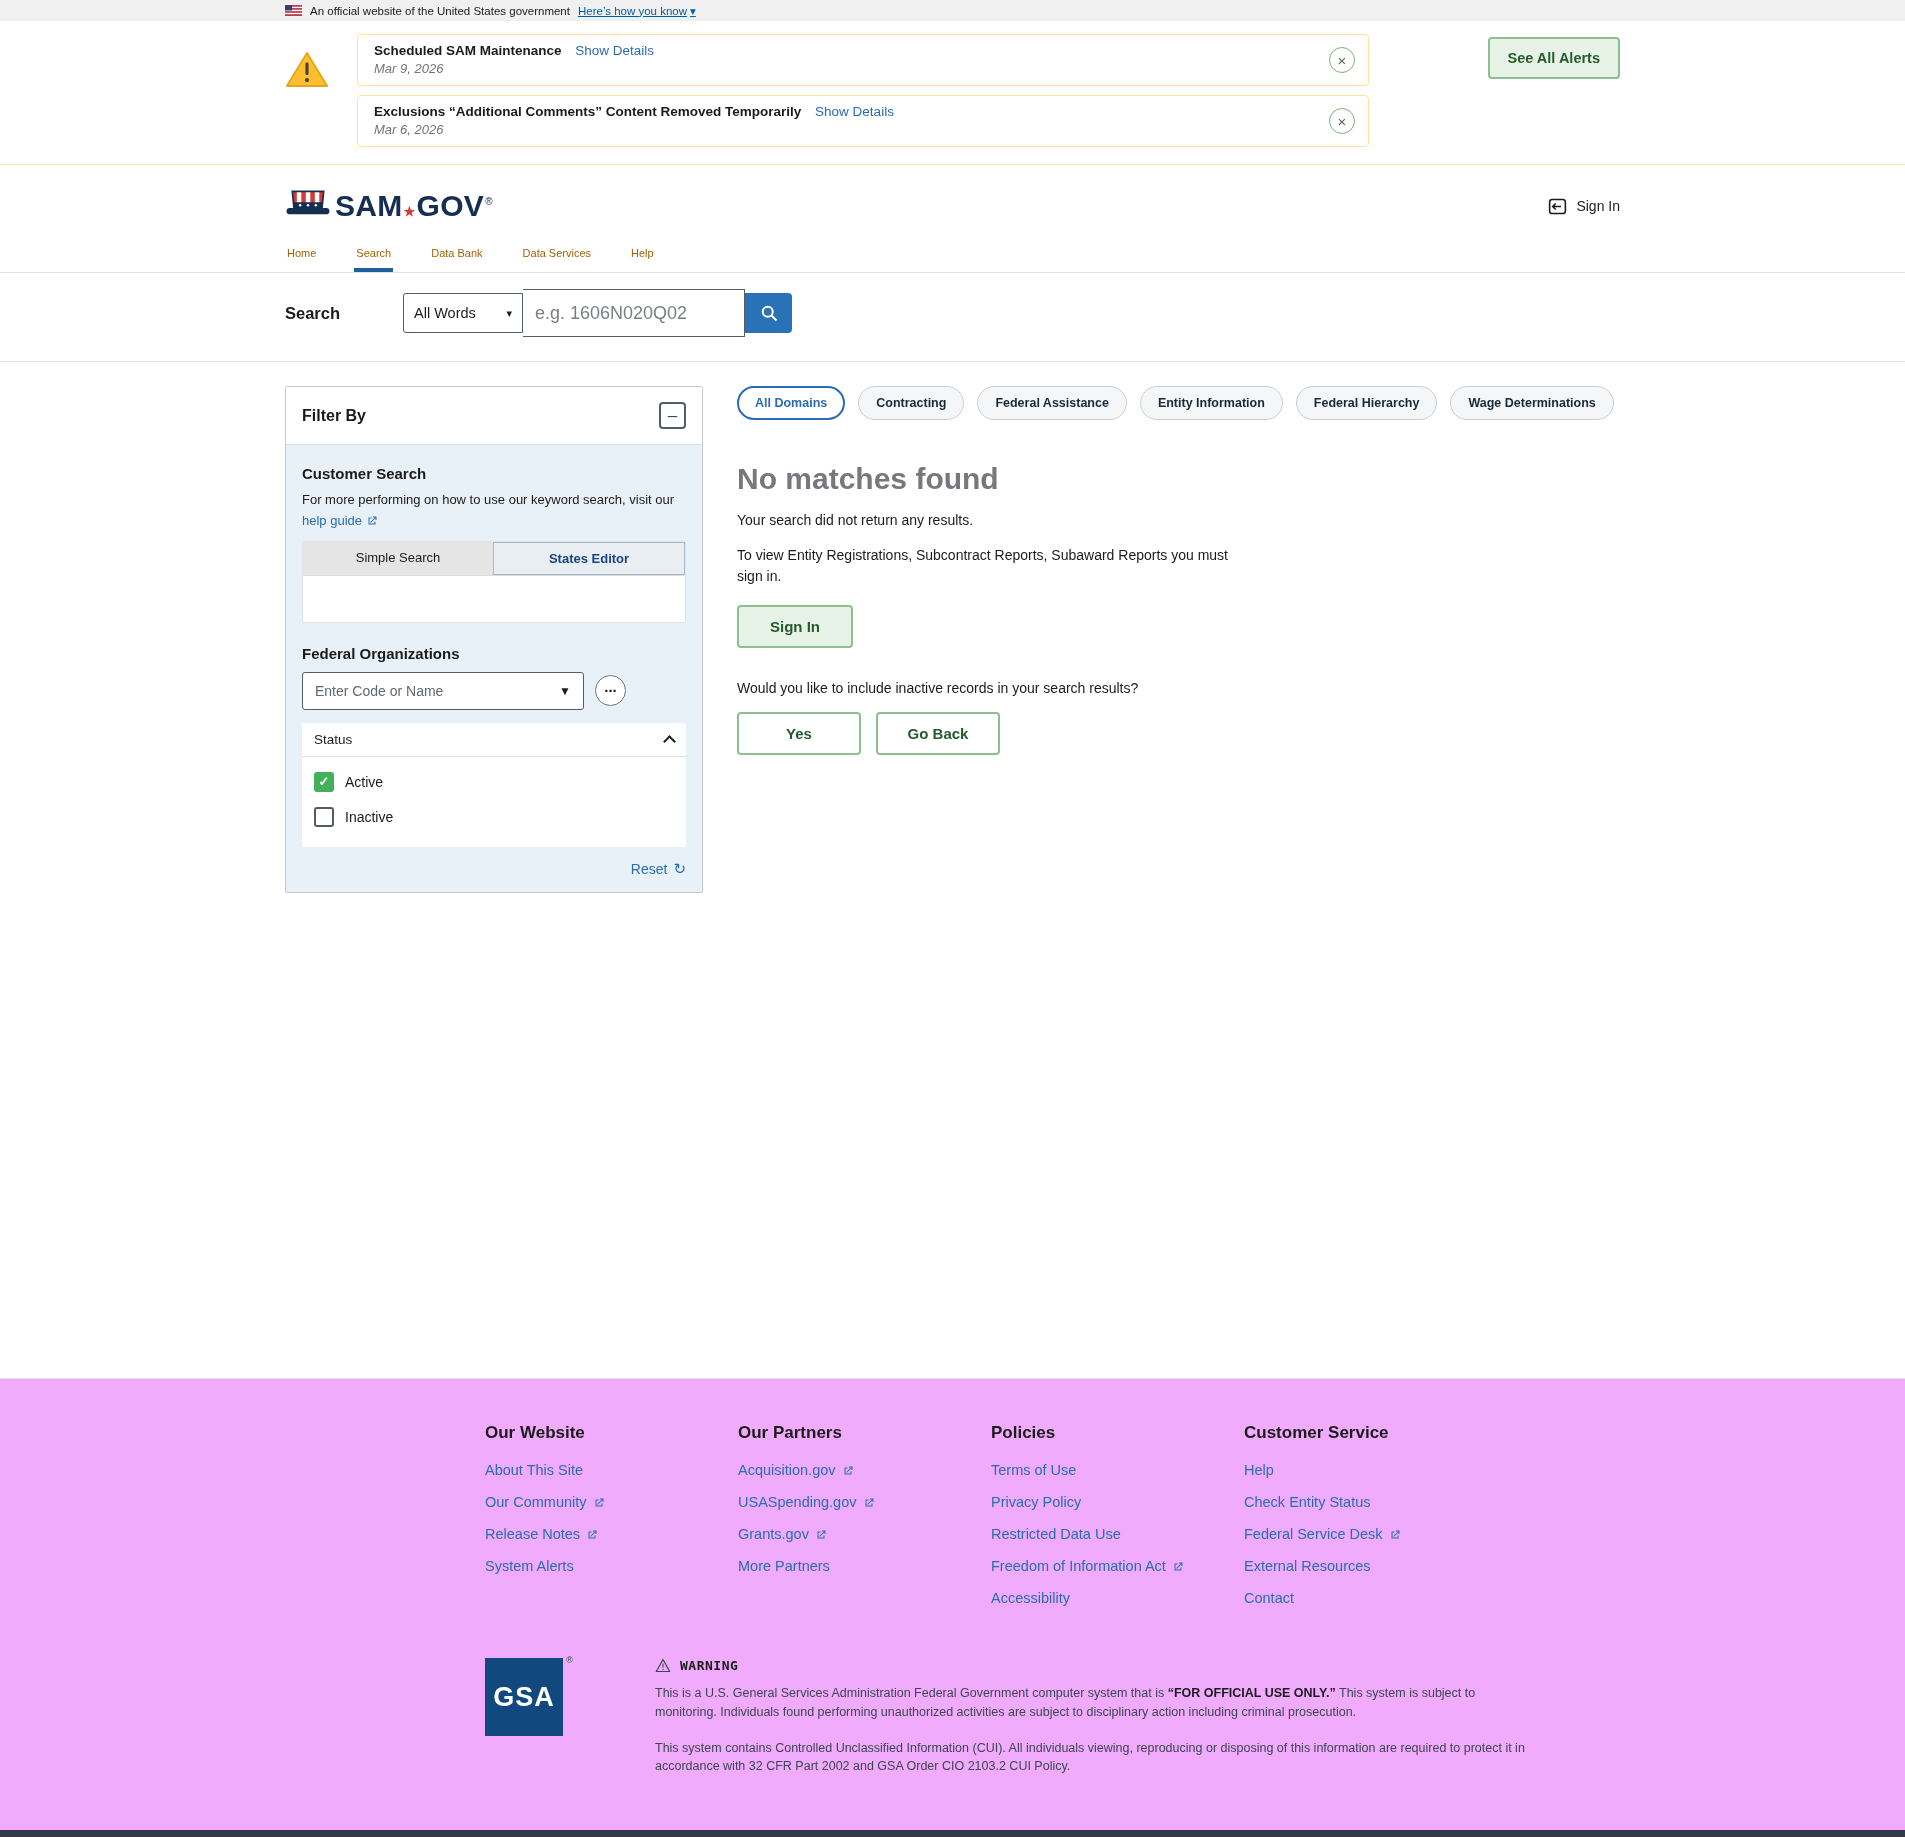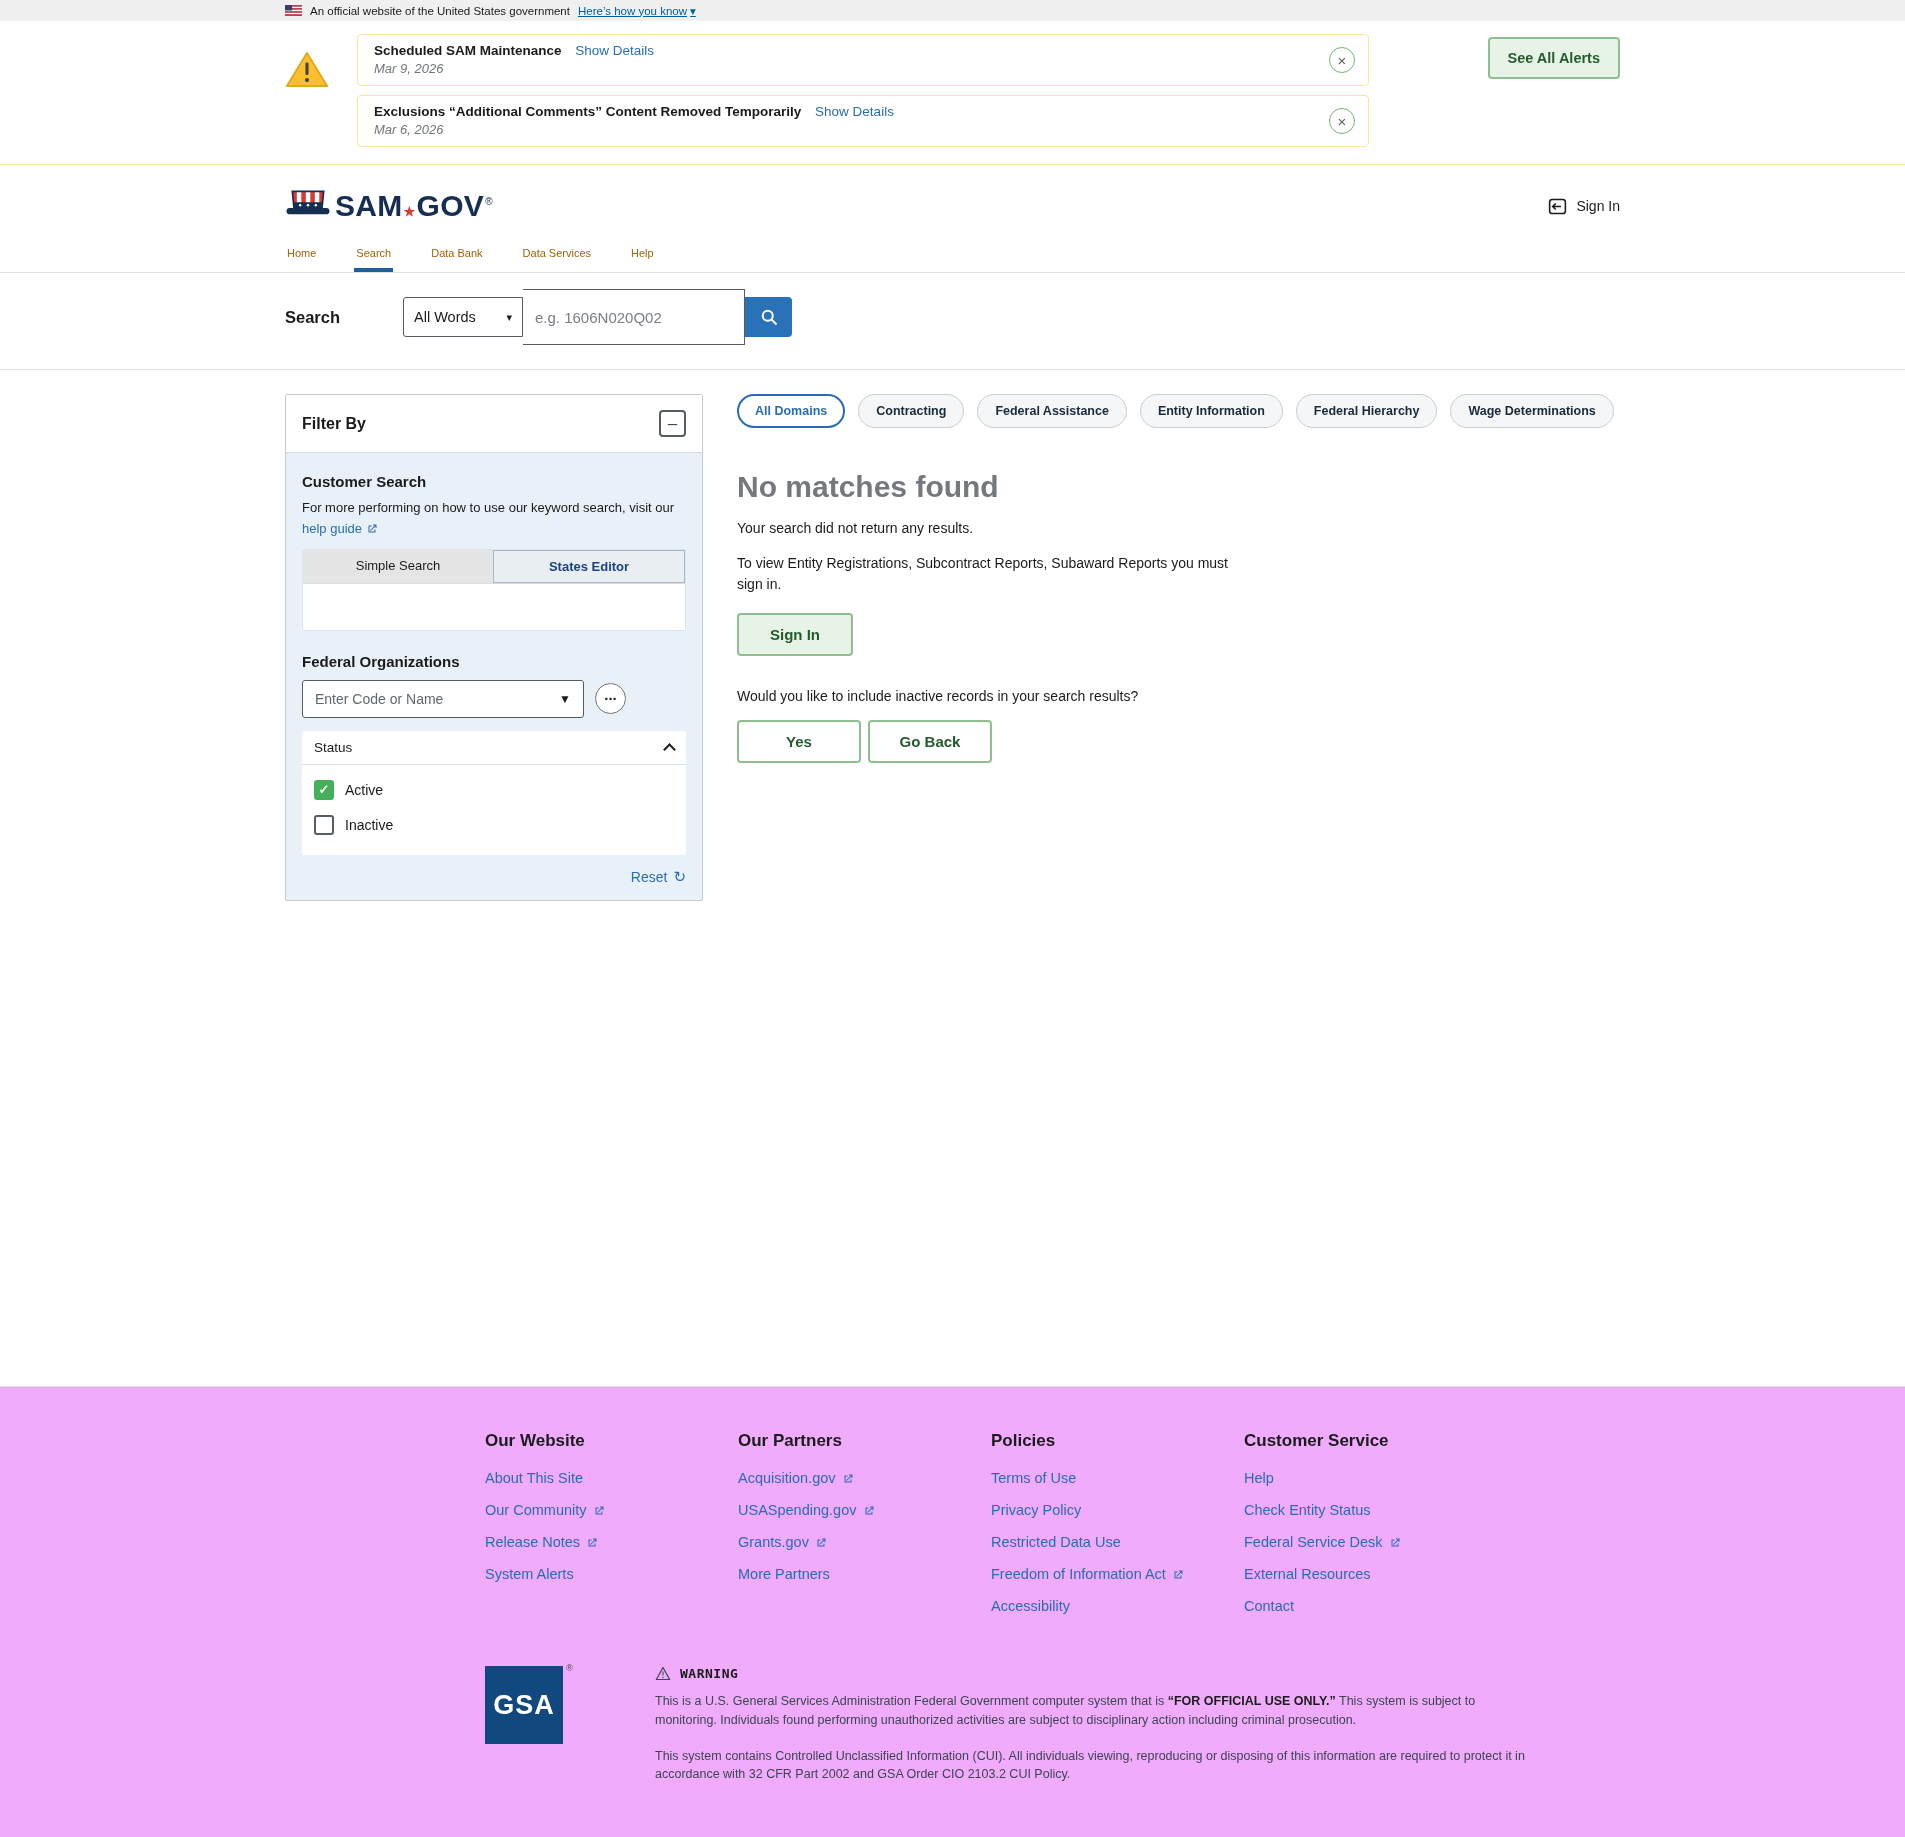--- a/index.html
+++ b/index.html
@@ -47,22 +47,22 @@
   .nav-item.active { box-shadow:inset 0 -4px 0 #1f5f9e; }
 
   
   .search-strip { border-bottom:1px solid #dfe1e2; }
   .search-strip .container { display:flex; align-items:center; padding:16px 0 24px; }
   .search-label { font-weight:bold; font-size:16.5px; width:118px; }
   .search-select { width:120px; height:40px; border:1px solid #565c65; border-right:1px solid #565c65;
                    display:flex; align-items:center; justify-content:space-between; padding:0 10px;
                    font-size:14.5px; background:#fff; border-radius:3px 0 0 3px; cursor:pointer; }
   .search-select .caret { font-size:11px; color:#1b1b1b; }
-  .search-input { width:222px; height:56px; border:1px solid #565c65; border-left:none; padding:0 12px;
-                  font-size:15px; font-family:inherit; color:#1b1b1b; }
+  .search-input { width:222px; height:48px; border:1px solid #565c65; border-left:none; padding:0 12px;
+                  font-size:18px; font-family:inherit; color:#1b1b1b; }
   .search-input::placeholder { color:#7a7f85; }
   .search-btn { width:47px; height:40px; background:#2a72b8; border:none; border-radius:0 4px 4px 0;
                 display:flex; align-items:center; justify-content:center; }
 
   
   .main .container { display:flex; align-items:flex-start; padding:24px 0 0; min-height:1016px; }
 
   
   .filter-panel { width:418px; border:1px solid #c6cace; background:#e9f1f8; border-radius:2px; }
   .filter-header { background:#fff; display:flex; justify-content:space-between; align-items:center;
@@ -107,21 +107,21 @@
   .results { flex:1; margin-left:34px; }
   .pills { display:flex; gap:13px; flex-wrap:wrap; }
   .pill { padding:9px 17px; border-radius:20px; font-size:12.5px; font-weight:bold;
           background:#f4f6f8; border:1px solid #c9ced2; color:#18293a; cursor:pointer; }
   .pill.active { background:#fff; border:2px solid #2a6cb2; color:#2a6cb2; padding:8px 16px; }
   .nm-title { margin-top:42px; font-size:30px; font-weight:bold; color:#75797e; }
   .nm-sub { margin-top:16px; font-size:14px; }
   .nm-prompt { margin-top:17px; font-size:14px; max-width:505px; line-height:1.5; }
   .signin-btn { margin-top:18px; padding:11px 31px; font-size:15px; }
   .inactive-q { margin-top:32px; font-size:14px; }
-  .choice-row { display:flex; gap:7px; margin-top:16px; }
+  .choice-row { display:flex; gap:15px; margin-top:16px; }
   .btn-green-outline { background:#fff; border:2px solid #8fbf8f; color:#245b2c; font-weight:bold;
                        width:124px; padding:11px 0; text-align:center; border-radius:4px; font-size:15px; }
 
   
   .footer { background:#f0abfc; border-top:1px solid #e0e0e0; padding-top:44px; }
   .footer-cols { display:grid; grid-template-columns:repeat(4,253px); margin-left:200px; }
   .fcol-heading { font-size:17px; font-weight:bold; margin-bottom:19px; }
   .fcol a { display:flex; align-items:center; gap:6px; color:#2a6cb2; font-size:14.5px; margin-bottom:16px; width:max-content;margin-top:16px; }
   svg.ext { flex:none; position:relative; top:1px; }
   .footer-bottom { display:flex; margin-left:200px; padding:36px 0 54px; gap:92px; }

